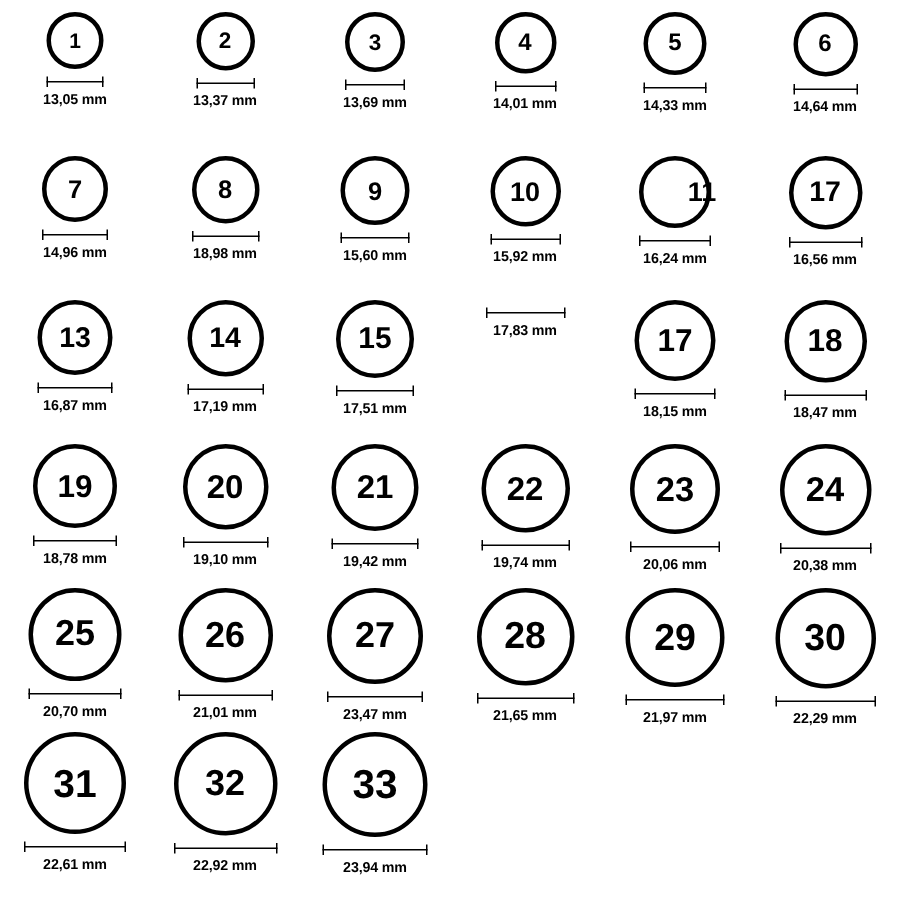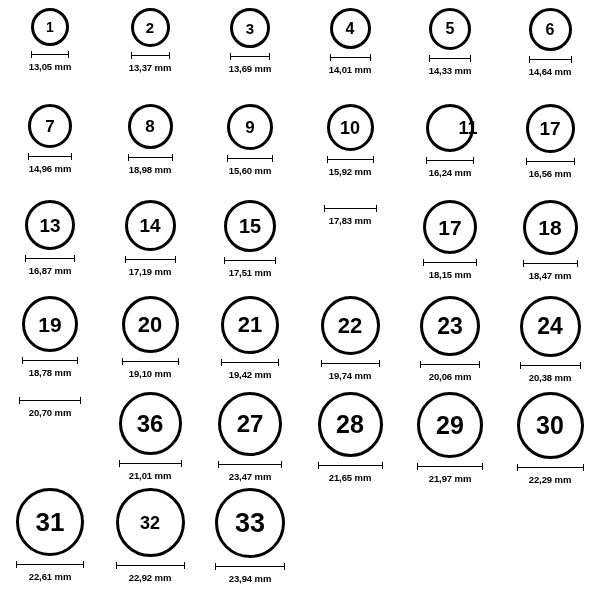--- a/index.html
+++ b/index.html
@@ -340,30 +340,33 @@
           <span class="ring-size" style="font-size: 23px;">24</span>
         </div>
         <div class="measure" style="width: 61px;">
           <div class="bar"></div>
           <div class="tick left"></div>
           <div class="tick right"></div>
         </div>
         <div class="mm">20,38 mm</div>
       </div>
       <div class="cell">
+        <div class="ring" style="width: 62px; height: 62px;">
+          <span class="ring-size" style="font-size: 24px;">25</span>
+        </div>
         <div class="measure" style="width: 62px;">
           <div class="bar"></div>
           <div class="tick left"></div>
           <div class="tick right"></div>
         </div>
         <div class="mm">20,70 mm</div>
       </div>
       <div class="cell">
         <div class="ring" style="width: 63px; height: 63px;">
-          <span class="ring-size" style="font-size: 24px;">36</span>
+          <span class="ring-size" style="font-size: 24px;">26</span>
         </div>
         <div class="measure" style="width: 63px;">
           <div class="bar"></div>
           <div class="tick left"></div>
           <div class="tick right"></div>
         </div>
         <div class="mm">21,01 mm</div>
       </div>
       <div class="cell">
         <div class="ring" style="width: 64px; height: 64px;">
@@ -415,21 +418,21 @@
         </div>
         <div class="measure" style="width: 68px;">
           <div class="bar"></div>
           <div class="tick left"></div>
           <div class="tick right"></div>
         </div>
         <div class="mm">22,61 mm</div>
       </div>
       <div class="cell">
         <div class="ring" style="width: 69px; height: 69px;">
-          <span class="ring-size" style="font-size: 18px;">32</span>
+          <span class="ring-size" style="font-size: 24px;">32</span>
         </div>
         <div class="measure" style="width: 69px;">
           <div class="bar"></div>
           <div class="tick left"></div>
           <div class="tick right"></div>
         </div>
         <div class="mm">22,92 mm</div>
       </div>
       <div class="cell">
         <div class="ring" style="width: 70px; height: 70px;">

